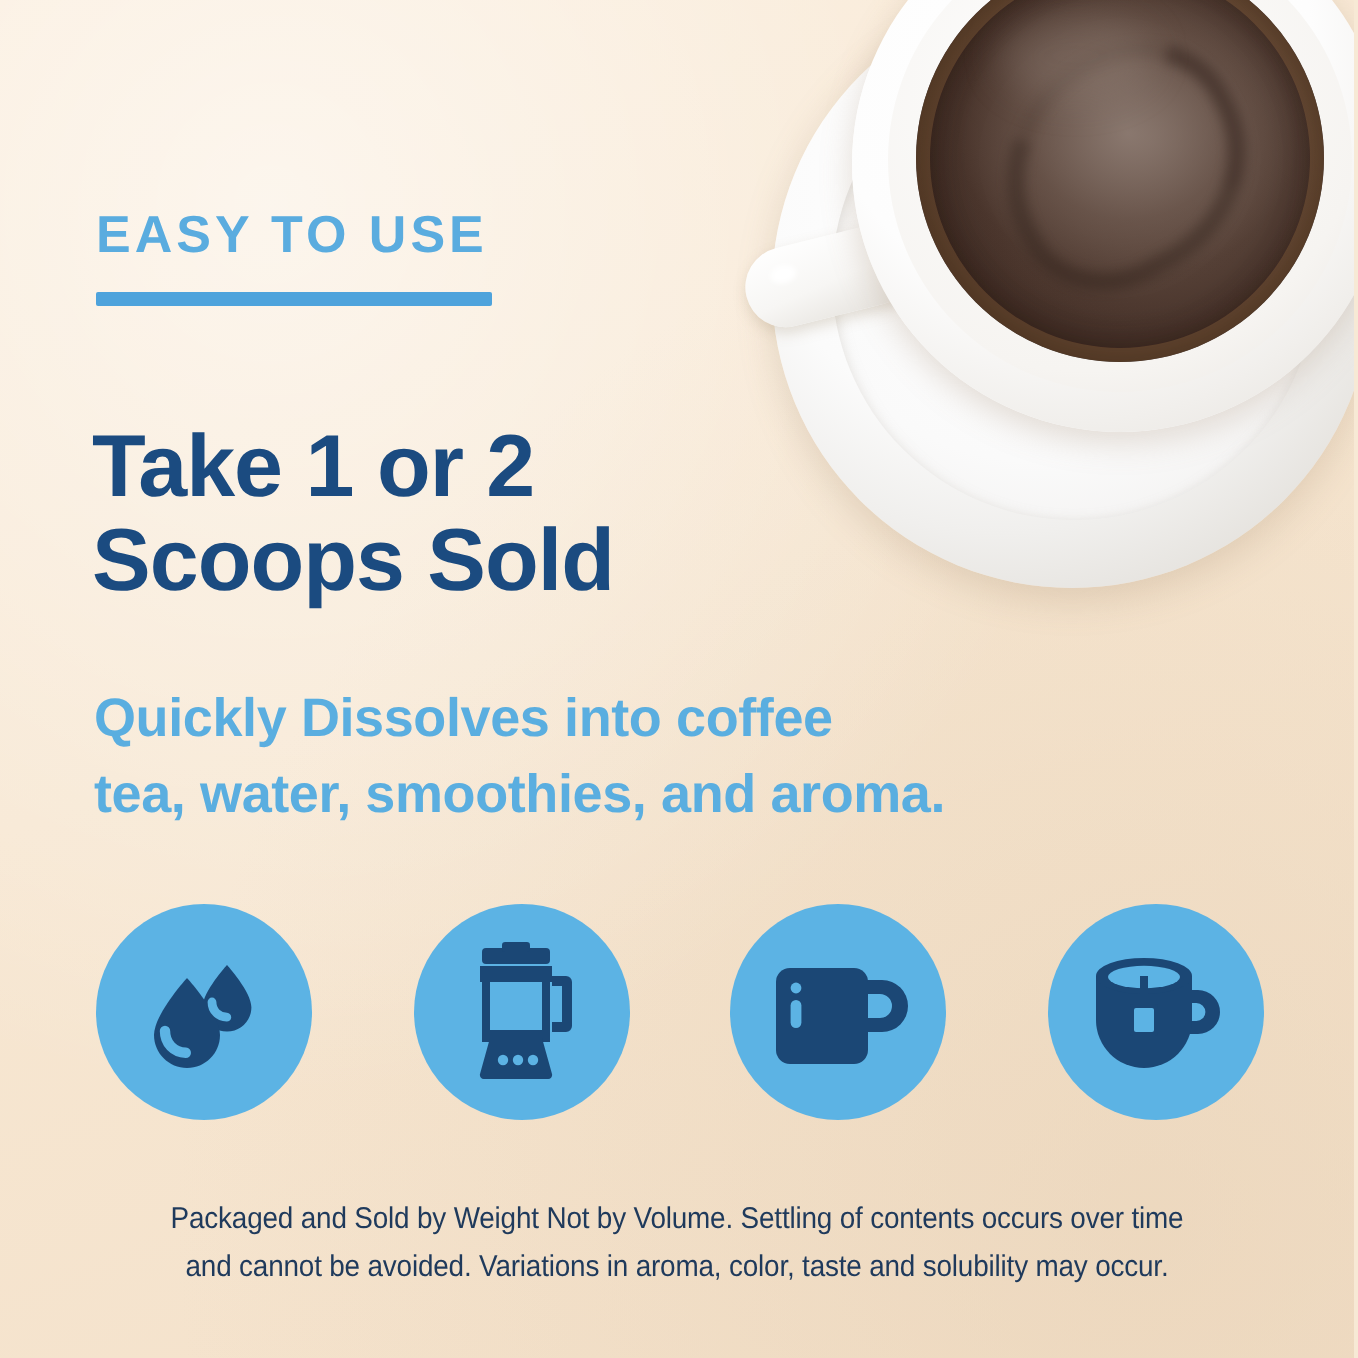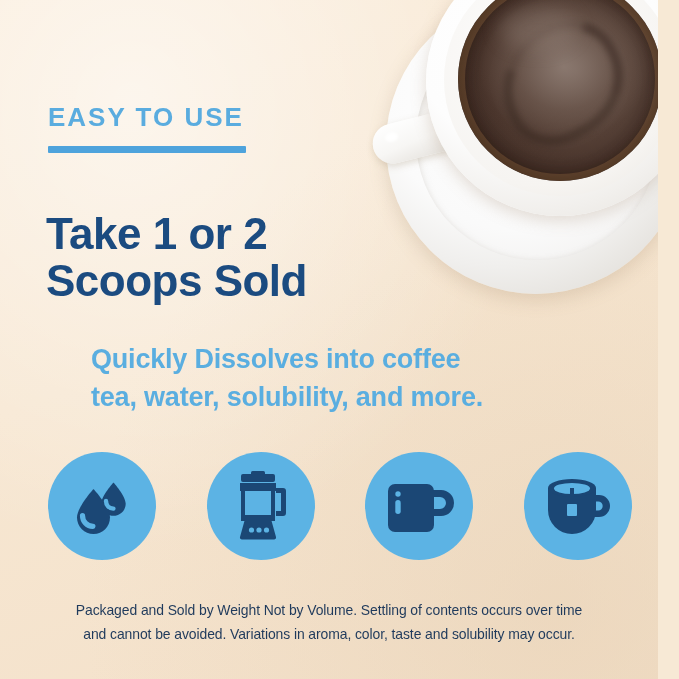--- a/index.html
+++ b/index.html
@@ -13,20 +13,21 @@
     font-family: "Liberation Sans", sans-serif;
     background: #f7e9d5;
   }
 
   #poster {
     position: relative;
     width: 658px;
     height: 679px;
     background: #f9ead7;
     overflow: hidden;
+    padding-left: 19px;
   }
 
   
   #bg-texture {
     position: absolute;
     inset: 0;
     background:
       radial-gradient(ellipse at 20% 15%, rgba(255,255,255,0.55) 0%, rgba(255,255,255,0) 55%),
       radial-gradient(ellipse at 85% 90%, rgba(228,205,176,0.45) 0%, rgba(228,205,176,0) 60%),
       linear-gradient(160deg, #faecda 0%, #f7e7d2 45%, #f3e0c9 100%);
@@ -189,21 +190,21 @@
   #subhead {
     position: absolute;
     left: 47px;
     top: 340px;
     font-size: 27px;
     font-weight: bold;
     line-height: 1.42;
     letter-spacing: -0.2px;
     color: #5aaee0;
   }
-  #subhead .sub-line { display: block; white-space: nowrap; margin-left: 44px; }
+  #subhead .sub-line { display: block; white-space: nowrap; }
 
   
   #icon-row {
     position: absolute;
     left: 48px;
     top: 450px;
     width: 584px;
     height: 112px;
     display: flex;
     justify-content: space-between;
@@ -263,21 +264,21 @@
   <div id="eyebrow">EASY TO USE</div>
   <div id="eyebrow-rule"></div>
 
   <h1 id="headline">
     <span class="hl-line">Take 1 or 2</span>
     <span class="hl-line">Scoops Sold</span>
   </h1>
 
   <div id="subhead">
     <span class="sub-line">Quickly Dissolves into coffee</span>
-    <span class="sub-line">tea, water, solubility, and more.</span>
+    <span class="sub-line">tea, water, smoothies, and aroma.</span>
   </div>
 
   <div id="icon-row">
 
     <div class="icon-badge">
       <svg width="68" height="68" viewBox="0 0 68 68" aria-hidden="true">
         <g fill="#1b4775">
           <path d="M45.5 10.5c0 0 -12.2 13.4 -12.2 21.1 0 6.8 5.5 12.2 12.2 12.2 6.8 0 12.2 -5.4 12.2 -12.2 0 -7.7 -12.2 -21.1 -12.2 -21.1z"></path>
           <path d="M25.5 17c0 0 -16.5 18.1 -16.5 28.5 0 9.1 7.4 16.5 16.5 16.5 9.1 0 16.5 -7.4 16.5 -16.5 0 -10.4 -16.5 -28.5 -16.5 -28.5z"></path>
         </g>

